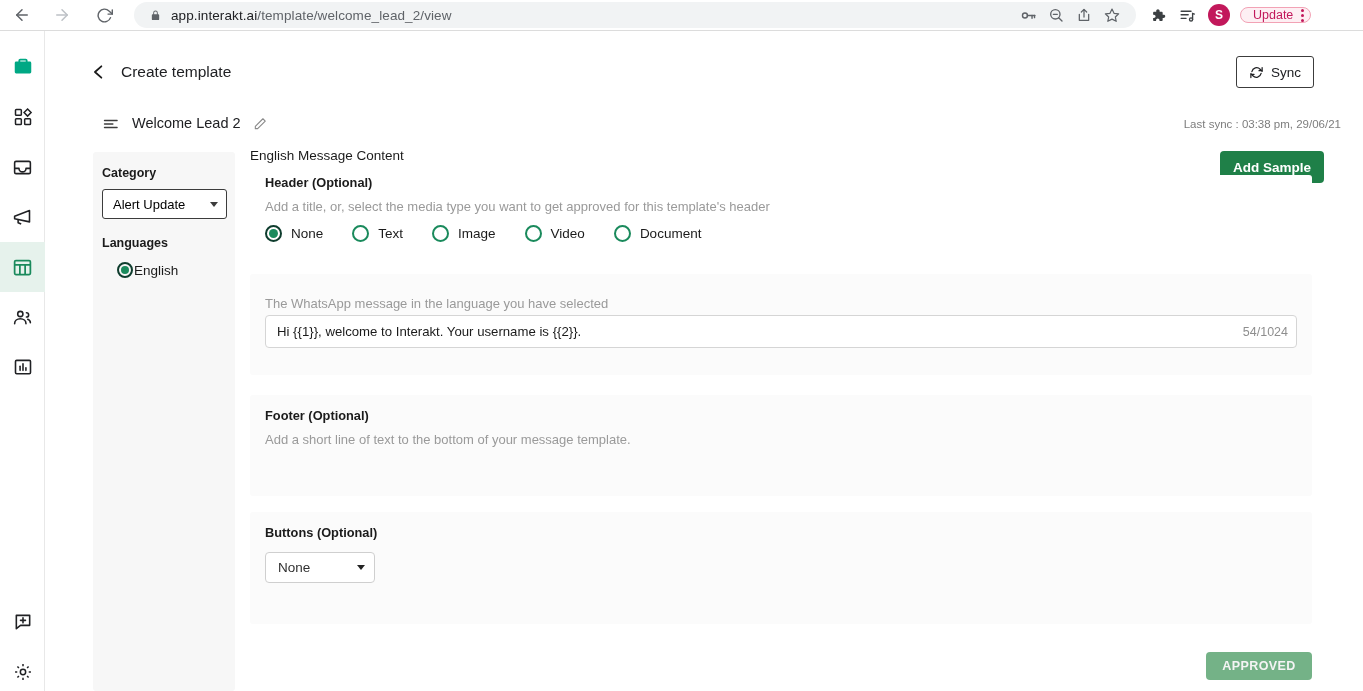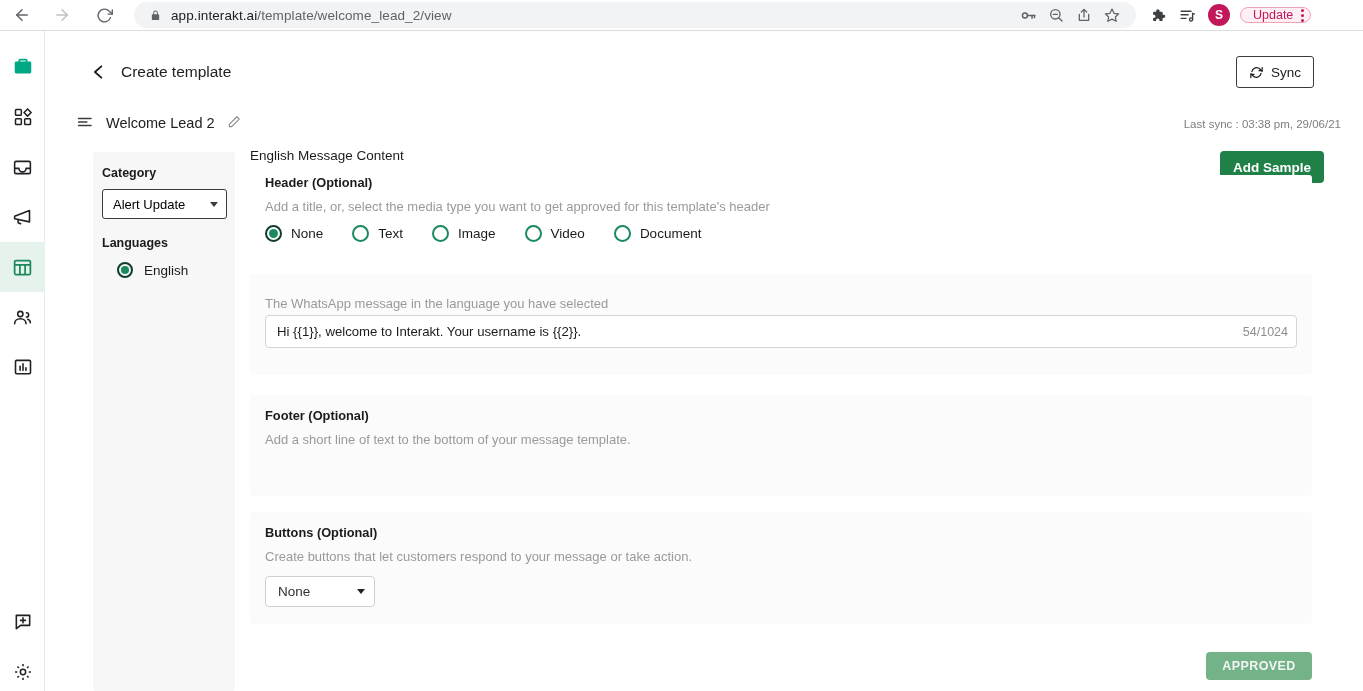--- a/index.html
+++ b/index.html
@@ -100,22 +100,22 @@
   .sync-btn {
     position: absolute; top: 25px; left: 1191px;
     width: 78px; height: 32px;
     border: 1px solid #3c3c3c; border-radius: 3px;
     background: #fff;
     display:flex; align-items:center; justify-content:center; gap:7px;
     font-size: 13.5px; color: #202124;
   }
 
   .tmpl-name-row {
-    position: absolute; top: 84px; left: 32px;
-    display:flex; align-items:flex-start; gap:12px;
+    position: absolute; top: 84px; left: 58px;
+    display:flex; align-items:flex-end; gap:12px;
   }
   .tmpl-name { font-size: 14.5px; color: #202124; }
   .pencil { color: #8a8a8a; display:flex; }
   .sort-icon { display:flex; color:#3c3c3c; }
 
   .last-sync {
     position: absolute; top: 87px; left: 1086px;
     font-size: 11.5px; color: #7d7d7d;
     text-align: right; width: 210px;
   }
@@ -138,21 +138,21 @@
     padding: 0 8px 0 10px;
     font-size: 13px; color: #000000;
   }
   .caret-dn {
     width: 0; height: 0;
     border-left: 4.5px solid transparent;
     border-right: 4.5px solid transparent;
     border-top: 5.5px solid #3c3c3c;
   }
   .lang-label { margin-top: 17px; }
-  .lang-row { margin-top: 12px; display:flex; align-items:center; gap: 11px; padding-left: 15px; }
+  .lang-row { margin-top: 12px; display:flex; align-items:center; gap: 1px; padding-left: 15px; }
   .lang-text { font-size: 13.5px; color: #1b1b1b; }
   .msg-content-title {
     position: absolute; top: 117px; left: 205px;
     font-size: 13.5px; font-weight: normal; color: #1b1b1b;
   }
   .add-sample {
     position: absolute; top: 120px; left: 1175px;
     width: 104px; height: 32px;
     background: #1f8048; color: #fff;
     border-radius: 4px;
@@ -500,21 +500,20 @@
   <div class="card card-footer">
     <div class="pad">
       <div class="sec-title">Footer (Optional)</div>
       <div class="sec-desc">Add a short line of text to the bottom of your message template.</div>
     </div>
   </div>
 
   <div class="card card-buttons">
     <div class="pad">
       <div class="sec-title">Buttons (Optional)</div>
-      <div class="sec-desc">Create buttons that let customers respond to your message or take action.</div>
       <div class="btn-select">
         <span>None</span>
         <span class="caret-sm"></span>
       </div>
     </div>
   </div>
 
   <div class="approved-btn">APPROVED</div>
 </div>
 

